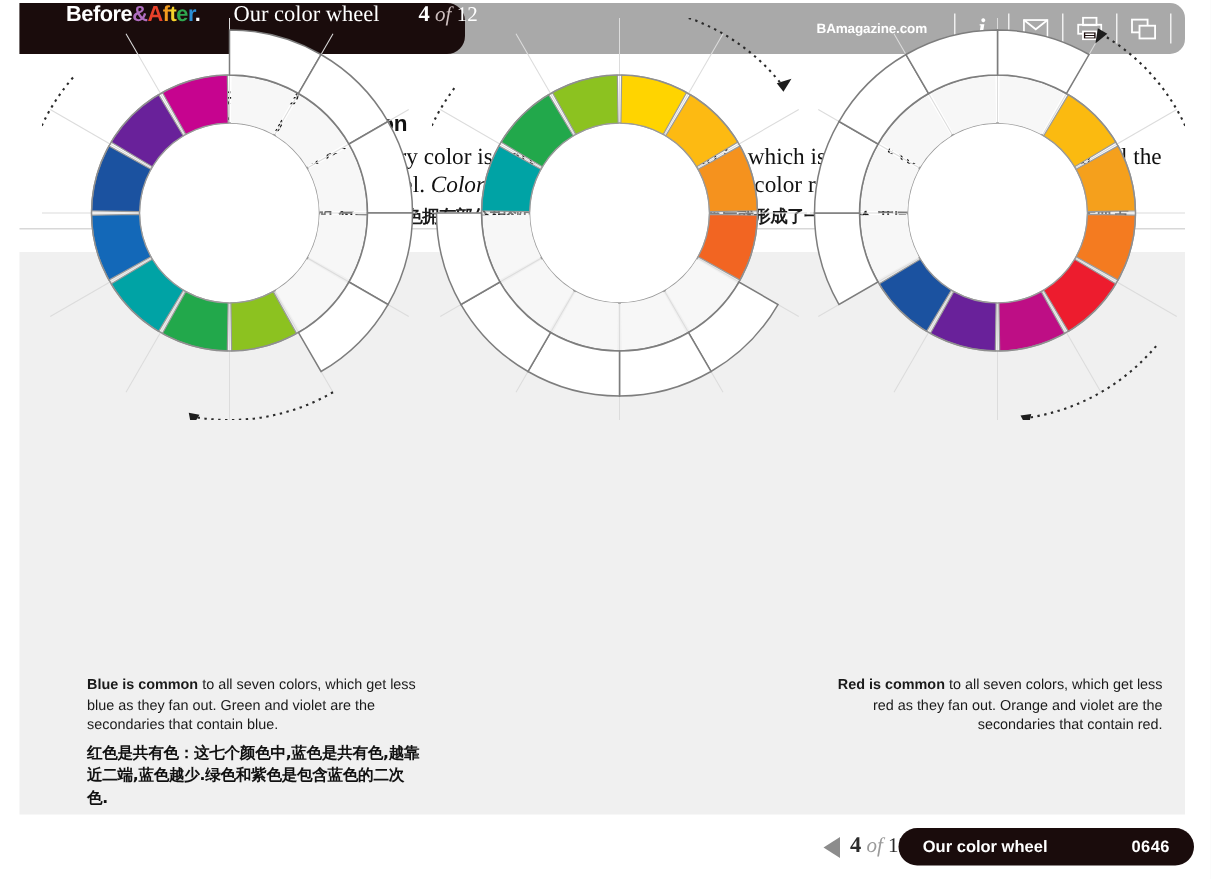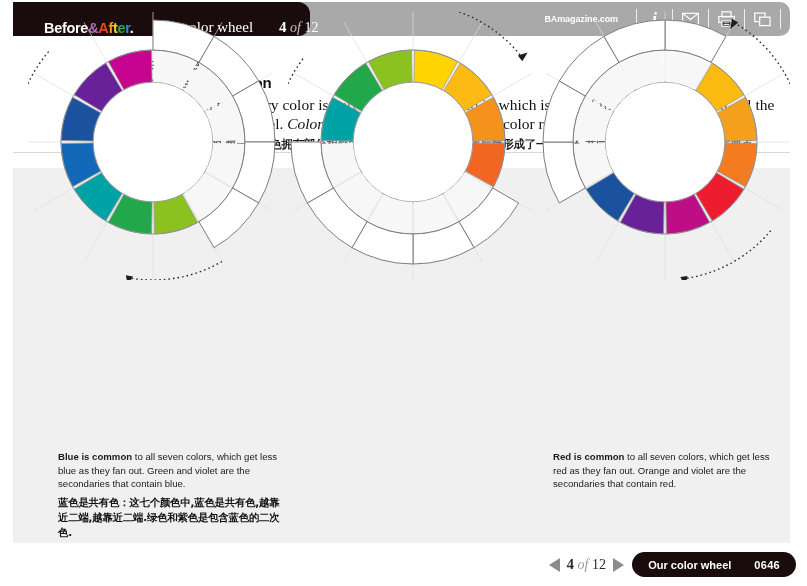--- a/index.html
+++ b/index.html
@@ -8,21 +8,21 @@
 
   
   .header-wrap { position:absolute; left:0; top:0; width:807px; height:38px; }
   .header-gray {
     position:absolute; left:13px; top:2px; width:777px; height:34px;
     background:#a9a9a9; border-radius:0 10px 10px 0;
   }
   .header-dark {
     position:absolute; left:13px; top:2px; width:297px; height:34px;
     background:#1a0c0c; border-radius:0 12px 12px 0;
-    display:flex; align-items:flex-end;
+    display:flex; align-items:flex-start;
   }
   .logo {
     margin-left:31px; font-weight:bold; font-size:14.5px;
     font-family:"Liberation Sans", sans-serif; letter-spacing:-0.3px;
     white-space:nowrap;
   }
   .logo .c1{color:#ffffff;} .logo .amp{color:#b06ec0;}
   .logo .a{color:#e8412a;} .logo .f{color:#f29c1f;} .logo .t{color:#f6d32b;}
   .logo .e{color:#2fa84f;} .logo .r{color:#2b8fd4;} .logo .dot{color:#ffffff;}
   .hdr-title {
@@ -97,21 +97,21 @@
   .foot-page { font-family:"Liberation Serif", serif; font-size:14px; color:#2b2b2b; }
   .foot-page b { font-weight:bold; font-size:15px; }
   .foot-page i { font-style:italic; color:#9a9a9a; }
   .foot-pill {
     position:absolute; right:11px; top:2px; height:25px;
     background:#1a0c0c; border-radius:13px; padding:0 16px;
     display:flex; align-items:center; gap:23px;
   }
   .foot-pill span { color:#ffffff; font-weight:bold; font-size:11px;
                     font-family:"Liberation Sans", sans-serif; }
-  .foot-code { letter-spacing:0.3px; }
+  .foot-code { letter-spacing:0.3px;margin-left:33px; }
 </style>
 </head>
 <body>
 
 <div class="header-wrap">
   <div class="header-gray"></div>
   <div class="header-dark">
     <div class="logo">
       <span class="c1">Before</span><span class="amp">&amp;</span><span class="a">A</span><span class="f">f</span><span class="t">t</span><span class="e">e</span><span class="r">r</span><span class="dot">.</span>
     </div>
@@ -322,27 +322,27 @@
       <polygon points="190.25,16.983684806130768 191.9204196103888,6.8394744911274525 198.1999340289306,10.464953831052723" fill="#1d1d1d"></polygon>
       <path d="M230.71413315041895 218.7046901367424 A138 138 0 0 1 144.20588793248908 266.65699348633666" fill="none" stroke="#2a2a2a" stroke-width="1.4" stroke-dasharray="1.6 3"></path>
       <polygon points="145.24968618968956,274.08400400189845 140.32059531716277,265.06184418508275 147.5009881655833,264.0527057806746" fill="#1d1d1d"></polygon>
     </svg>
   </div>
 
 <div class="caption" style="left:58px;">
   <div class="cap-en">
     <b>Blue is common</b><span> to all seven colors, which get less blue as they fan out. Green and violet are the secondaries that contain blue.</span>
   </div>
-  <div class="cap-cn">蓝色是共有色：这七个颜色中,蓝色是共有色,越靠近二端,越靠近二端.绿色和紫色是包含蓝色的二次色.</div>
+  <div class="cap-cn">红色是共有色：这七个颜色中,蓝色是共有色,越靠近二端,蓝色越少.绿色和紫色是包含蓝色的二次色.</div>
 </div>
 
 <div class="caption" style="left:305px;">
 </div>
 
-<div class="caption" style="left:553px;">
+<div class="caption" style="left:553px;text-align:right;">
   <div class="cap-en">
     <b>Red is common</b><span> to all seven colors, which get less red as they fan out. Orange and violet are the secondaries that contain red.</span>
   </div>
 </div>
 
 <div class="footer">
   <div class="foot-nav">
     <div class="tri tri-l"></div>
     <div class="foot-page">
       <b>4</b>

